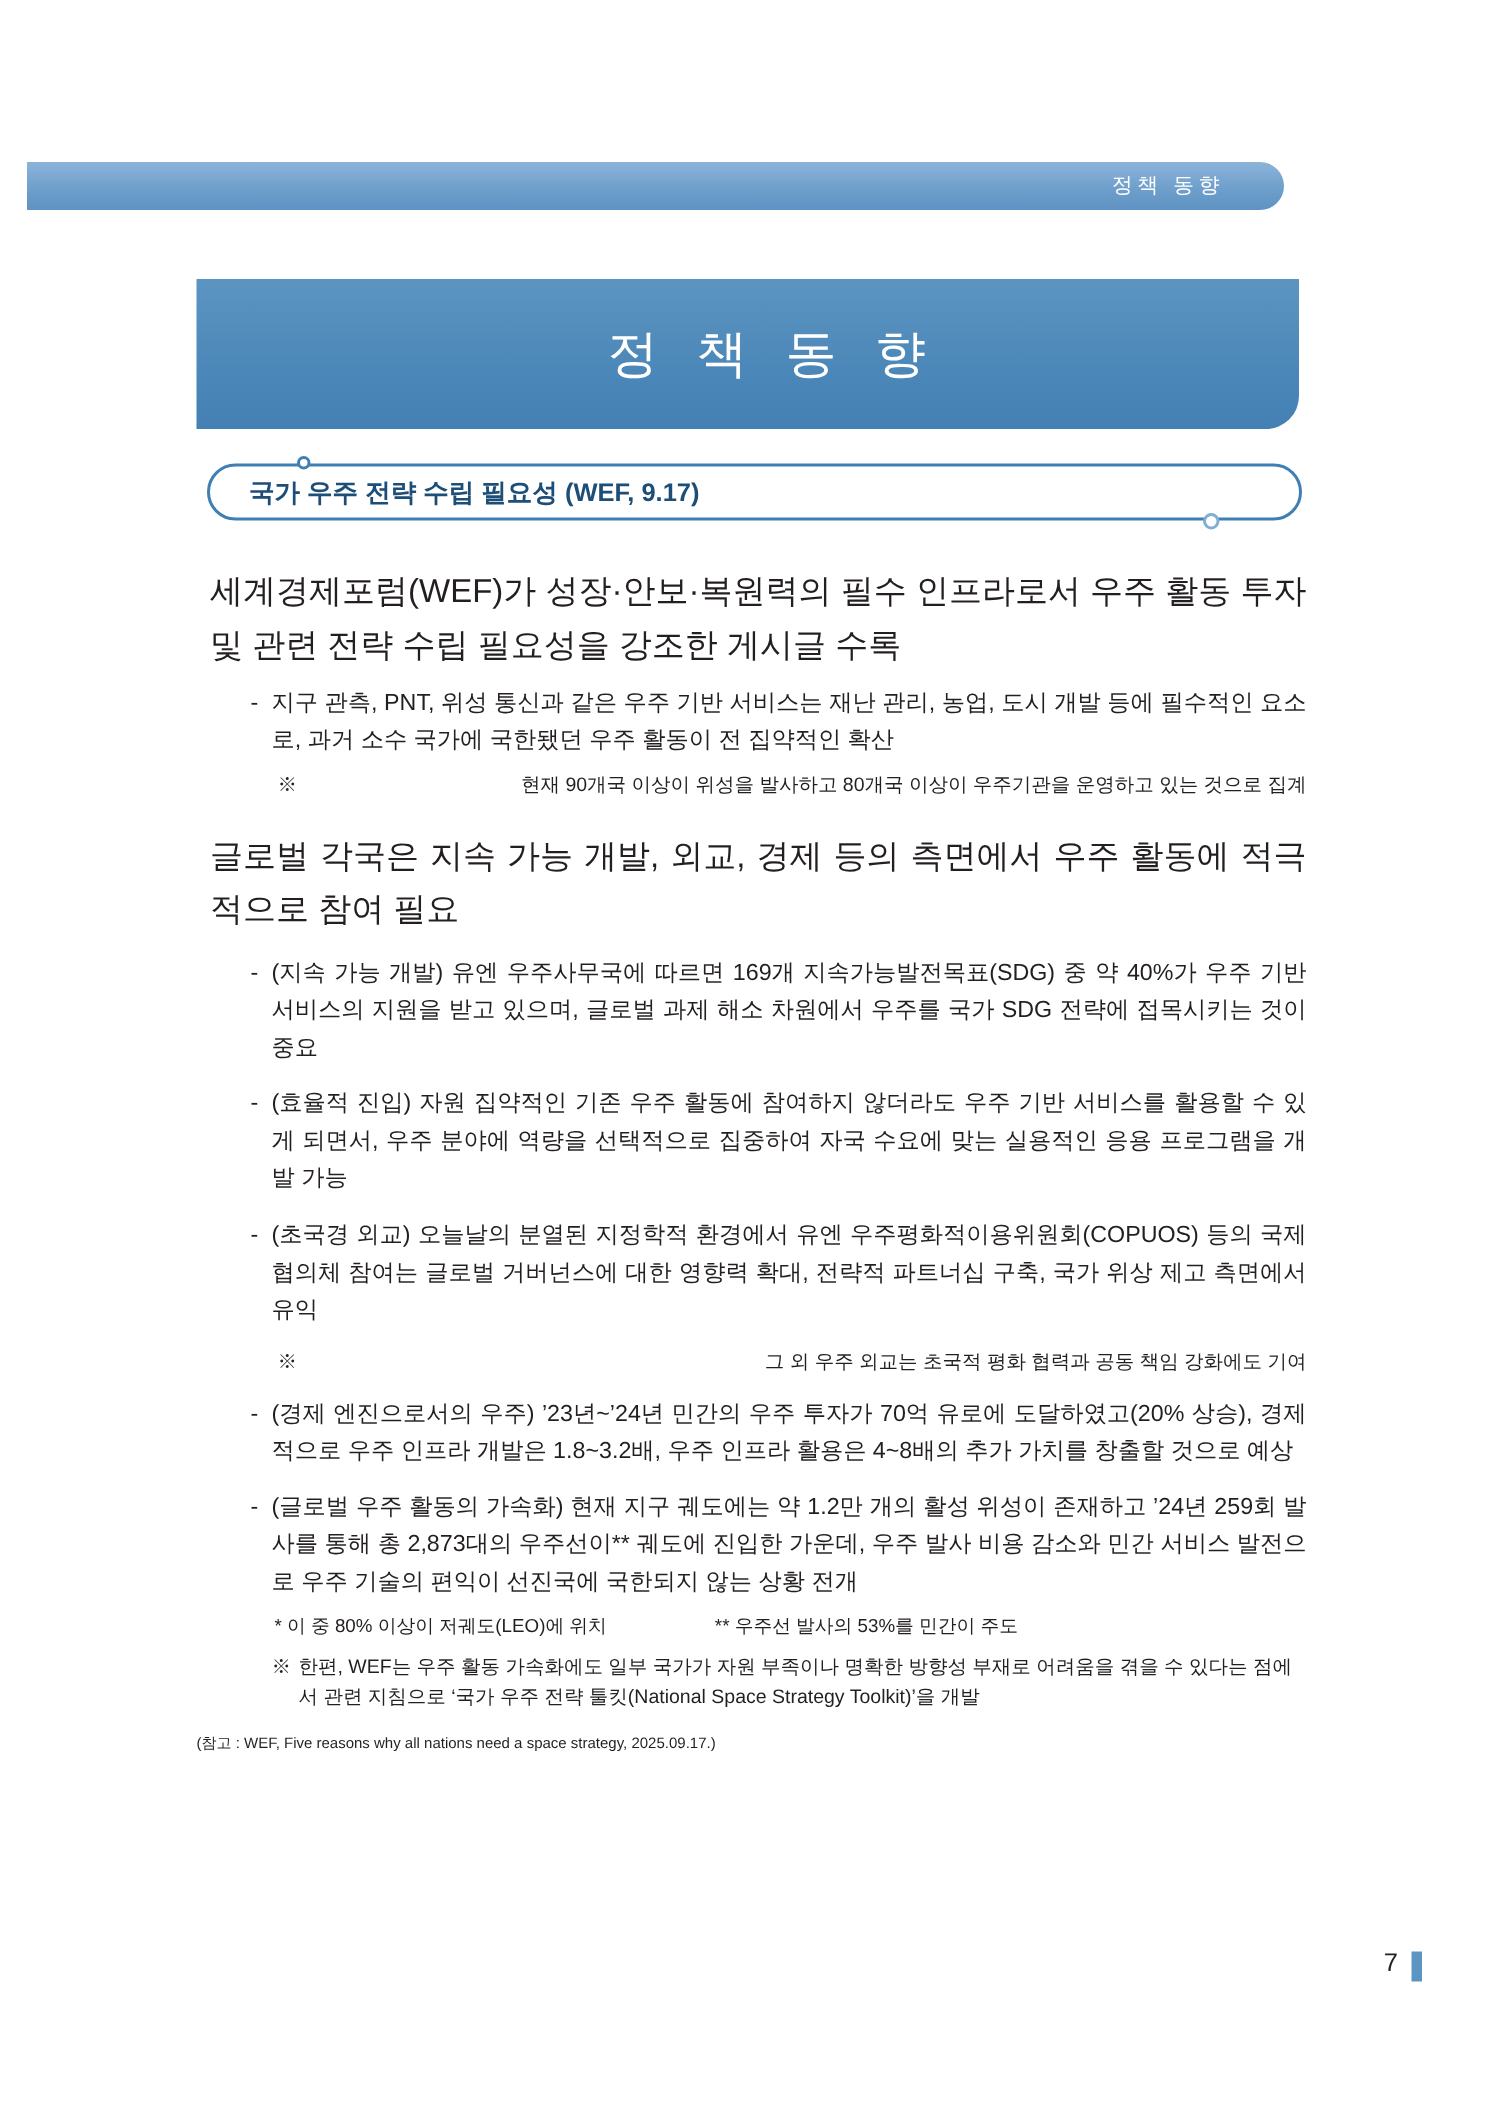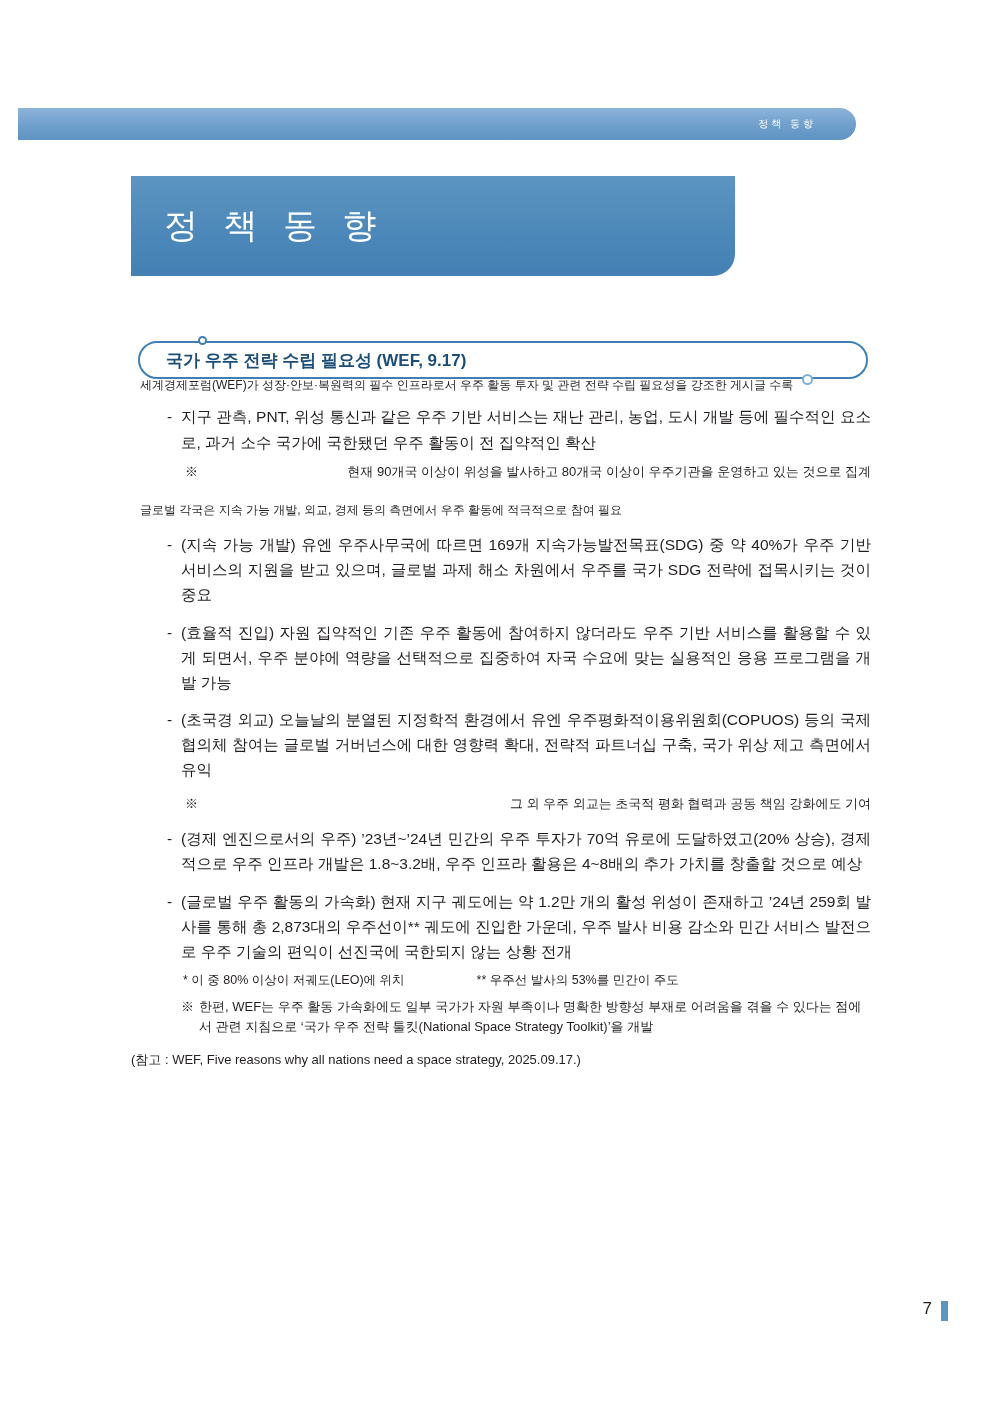--- a/index.html
+++ b/index.html
@@ -26,54 +26,54 @@
     background: linear-gradient(to bottom, #8cb4da 0%, #6f9fcb 55%, #5f93c3 100%);
     border-radius: 0 16px 16px 0;
     display: flex;
     align-items: center;
     justify-content: flex-end;
     padding-right: 40px;
     box-sizing: border-box;
   }
   .header-bar .header-text {
     color: #ffffff;
-    font-size: 10px;
+    font-size: 14px;
     letter-spacing: 3px;
     font-weight: 400;
     margin-left: 40px;
   }
 
   
   .chapter-block {
     position: absolute;
     left: 131px;
-    top: 176px;
-    width: 604px;
+    top: 186px;
+    width: 735px;
     height: 100px;
     background: linear-gradient(to bottom, #5c95c2 0%, #4b87b8 60%, #4480b3 100%);
     border-radius: 0 0 22px 0;
     display: flex;
     align-items: center;
+    justify-content: center;
   }
   .chapter-block .chapter-title {
     color: #ffffff;
     font-size: 34px;
     letter-spacing: 8px;
     padding-left: 33px;
     font-weight: 400;
   }
 
   
   .section-head {
     position: absolute;
     left: 138px;
     top: 309px;
     width: 730px;
     height: 38px;
-    margin-top: 32px;
   }
   .section-pill {
     position: absolute;
     left: 0;
     top: 0;
     height: 38px;
     width: 730px;
     border: 2px solid #3f7fb3;
     border-radius: 19px;
     box-sizing: border-box;
@@ -142,21 +142,21 @@
     content: "";
     position: absolute;
     left: 3px;
     top: 3px;
     width: 5px;
     height: 5px;
     border-radius: 50%;
     background: #ffffff;
   }
   .lvl1 .txt {
-    font-size: 12px;
+    font-size: 22px;
     line-height: 1.62;
     text-align: justify;
     flex: 1;
   }
 
   .lvl2 {
     display: flex;
     align-items: flex-start;
     margin-top: 9px;
     padding-left: 36px;
@@ -201,21 +201,21 @@
   .footnote-row {
     padding-left: 52px;
     font-size: 12.5px;
     margin-top: 8px;
     display: flex;
     gap: 72px;
   }
 
   .reference {
     margin-top: 14px;
-    font-size: 13px;
+    font-size: 10px;
     padding-left: 0;
   }
 
   
   .page-number {
     position: absolute;
     right: 60px;
     bottom: 84px;
     font-size: 17px;
     color: #231f20;

